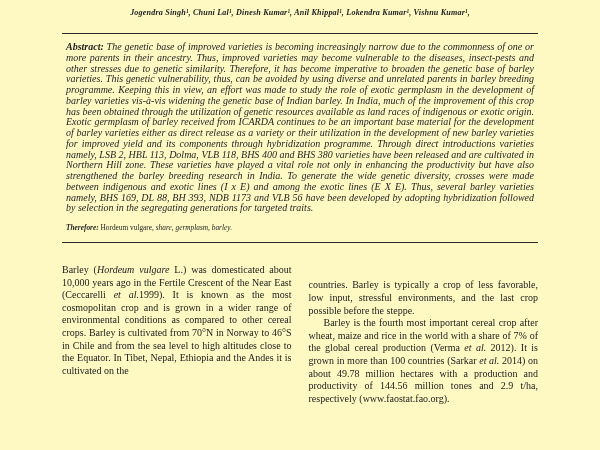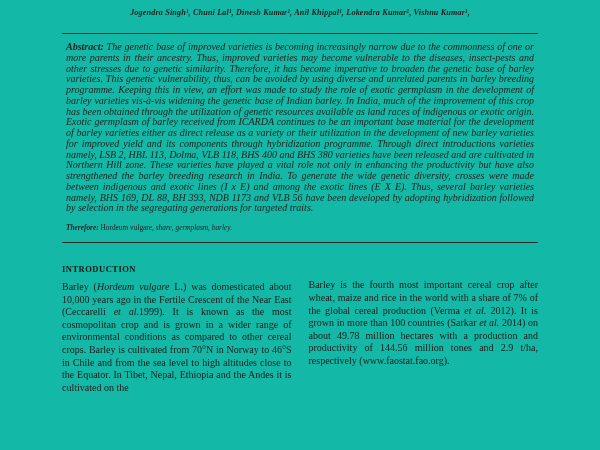--- a/index.html
+++ b/index.html
@@ -13,21 +13,21 @@
     overflow: hidden;
     font-family: "Liberation Serif", "DejaVu Serif", serif;
     color: #1b1b1b;
   }
   .page {
     position: relative;
     width: 600px;
     height: 450px;
     box-sizing: border-box;
     padding: 2px 62px 0 62px;
-    background: #14b8a6;
+    background: #fef9c3;
   }
 
   
   .authors {
     text-align: center;
     font-style: italic;
     font-weight: bold;
     font-size: 8.1px;
     line-height: 14.2px;
     letter-spacing: 0.18px;
@@ -124,24 +124,24 @@
   </div>
 
   <div class="abstract-box">
     <p class="abstract-body"><span class="lead">Abstract:</span> <span>The genetic base of improved varieties is becoming increasingly narrow due to the commonness of one or more parents in their ancestry. Thus, improved varieties may become vulnerable to the diseases, insect-pests and other stresses due to genetic similarity. Therefore, it has become imperative to broaden the genetic base of barley varieties. This genetic vulnerability, thus, can be avoided by using diverse and unrelated parents in barley breeding programme. Keeping this in view, an effort was made to study the role of exotic germplasm in the development of barley varieties vis-à-vis widening the genetic base of Indian barley. In India, much of the improvement of this crop has been obtained through the utilization of genetic resources available as land races of indigenous or exotic origin. Exotic germplasm of barley received from ICARDA continues to be an important base material for the development of barley varieties either as direct release as a variety or their utilization in the development of new barley varieties for improved yield and its components through hybridization programme. Through direct introductions varieties namely, LSB 2, HBL 113, Dolma, VLB 118, BHS 400 and BHS 380 varieties have been released and are cultivated in Northern Hill zone. These varieties have played a vital role not only in enhancing the productivity but have also strengthened the barley breeding research in India. To generate the wide genetic diversity, crosses were made between indigenous and exotic lines (I x E) and among the exotic lines (E X E). Thus, several barley varieties namely, BHS 169, DL 88, BH 393, NDB 1173 and VLB 56 have been developed by adopting hybridization followed by selection in the segregating generations for targeted traits.</span></p>
     <p class="keywords"><span class="lead">Therefore:</span> <span class="roman">Hordeum vulgare</span><span>, share, germplasm, barley.</span></p>
   </div>
 
   <div class="columns">
 
     <div class="col">
-      <h2 class="section-head">INTRODUCTION</h2>
       <p class="para"><span>Barley (</span><span class="it">Hordeum vulgare</span><span> L.) was domesticated about 10,000 years ago in the Fertile Crescent of the Near East (Ceccarelli </span><span class="it">et al.</span><span>1999). It is known as the most cosmopolitan crop and is grown in a wider range of environmental conditions as compared to other cereal crops. Barley is cultivated from 70°N in Norway to 46°S in Chile and from the sea level to high altitudes close to the Equator. In Tibet, Nepal, Ethiopia and the Andes it is cultivated on the</span></p>
     </div>
 
     <div class="col">
       <div class="spacer-head"></div>
+      <p class="para">countries. Barley is typically a crop of less favorable, low input, stressful environments, and the last crop possible before the steppe.</p>
       <p class="para"><span>Barley is the fourth most important cereal crop after wheat, maize and rice in the world with a share of 7% of the global cereal production (Verma </span><span class="it">et al.</span><span> 2012). It is grown in more than 100 countries (Sarkar </span><span class="it">et al.</span><span> 2014) on about 49.78 million hectares with a production and productivity of 144.56 million tones and 2.9 t/ha, respectively (www.faostat.fao.org).</span></p>
     </div>
 
   </div>
 
 </div>
 
 </body></html>

